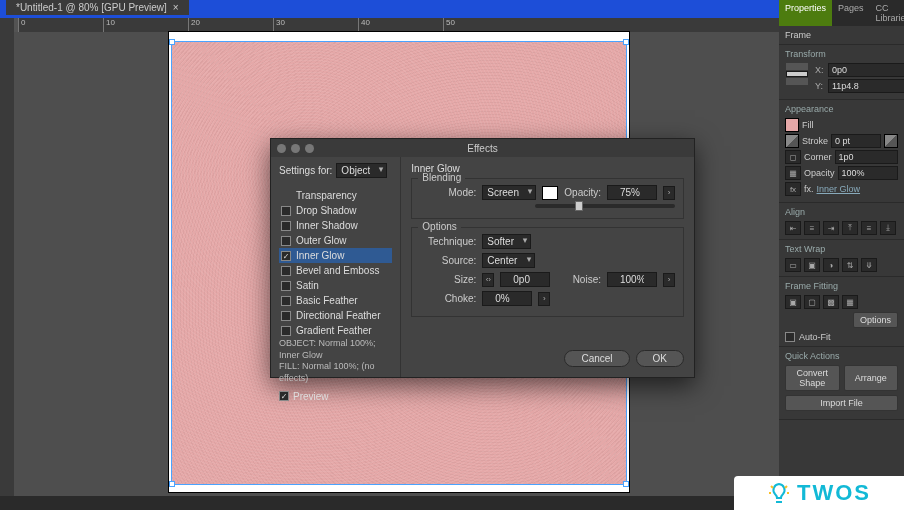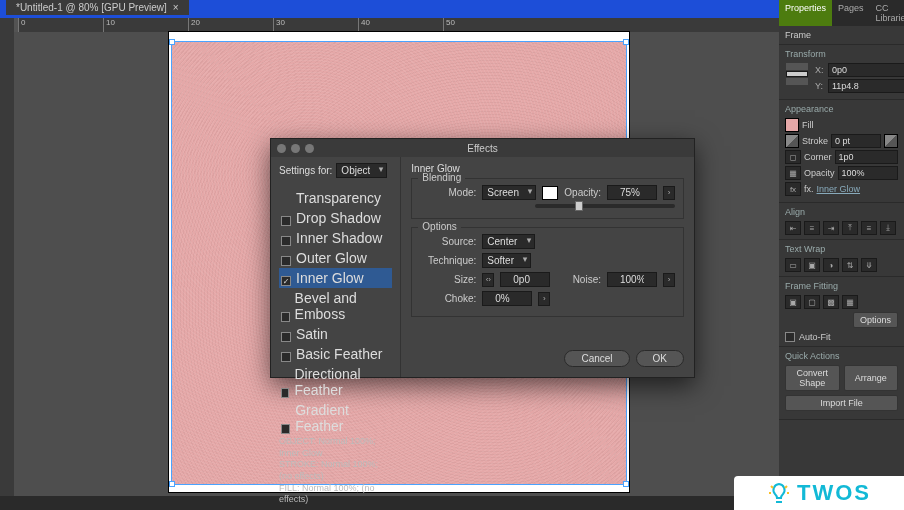--- a/index.html
+++ b/index.html
@@ -47,21 +47,21 @@
 .dlg-titlebar { height:18px; display:flex; align-items:center; padding:8px 6px; background:#3a3a3a; font-size:10px; position:relative; }
 .dlg-titlebar .dot { width:9px; height:9px; border-radius:50%; background:#777; margin-right:5px; }
 .dlg-title { position:absolute; left:0; right:0; text-align:center; color:#ccc; }
 .dlg-body { display:flex; height:calc(100% - 18px); }
 .dlg-left { width:135px; padding:6px 8px; border-right:1px solid #333; display:flex; flex-direction:column; }
 .dlg-right { flex:1; padding:6px 10px; display:flex; flex-direction:column; }
 .sel { background:#2a2a2a; border:1px solid #1a1a1a; color:#ddd; font-size:10px; padding:1px 16px 1px 4px; appearance:none; position:relative; }
 .selwrap { position:relative; display:inline-block; }
 .selwrap::after { content:"▾"; position:absolute; right:4px; top:1px; font-size:9px; color:#aaa; pointer-events:none; }
 .fx-list { margin-top:6px; }
-.fx-item { display:flex; align-items:flex-end; gap:5px; padding:2px 2px; font-size:14px; }
+.fx-item { display:flex; align-items:flex-end; gap:5px; padding:2px 2px; font-size:10px; }
 .fx-item.sel-row { background:#2f5a93; }
 .fx-item .box { width:10px; height:10px; border:1px solid #888; background:#2a2a2a; display:inline-flex; align-items:center; justify-content:center; font-size:8px; }
 .fx-item .box.checked::after { content:"✓"; color:#ddd; }
 .obj-summary { margin-top:auto; font-size:9px; color:#bbb; line-height:1.3; }
 .prev { margin-top:6px; }
 .group { border:1px solid #333; padding:6px 8px; margin-bottom:8px; position:relative; }
 .group .glabel { position:absolute; top:-7px; left:6px; background:#444; padding:0 4px; font-size:10px; color:#ccc; }
 .frow { display:flex; align-items:center; gap:6px; margin-bottom:4px; }
 .frow label { width:56px; text-align:right; font-size:10px; color:#ccc; }
 .numbox { background:#2a2a2a; border:1px solid #1a1a1a; color:#ddd; font-size:10px; padding:1px 12px; width:50px; }
@@ -274,21 +274,20 @@
             <span class="box"></span>
             <span>Directional Feather</span>
           </div>
           <div class="fx-item">
             <span class="box"></span>
             <span>Gradient Feather</span>
           </div>
         </div>
       <div class="obj-summary">
         <div>OBJECT: Normal 100%; Inner Glow</div>
-        <div>STROKE: Normal 100%; (no effects)</div>
         <div>FILL: Normal 100%; (no effects)</div>
       </div>
       <div class="chk prev">
           <span class="box">✓</span>
           <span>Preview</span>
         </div>
     </div>
 
     <div class="dlg-right">
       <div style="font-size:10px;margin-bottom:4px">Inner Glow</div>
@@ -306,26 +305,26 @@
         <div class="frow" style="justify-content:flex-end">
           <div class="slider-rail">
               <div class="slider-thumb"></div>
             </div>
         </div>
       </div>
 
       <div class="group">
         <span class="glabel">Options</span>
         <div class="frow">
+          <label>Technique:</label>
+          <span class="selwrap"><select class="sel"><option>Softer</option></select></span>
+        </div>
+        <div class="frow">
           <label>Source:</label>
           <span class="selwrap"><select class="sel"><option>Center</option></select></span>
-        </div>
-        <div class="frow">
-          <label>Technique:</label>
-          <span class="selwrap"><select class="sel"><option>Softer</option></select></span>
         </div>
         <div class="frow">
           <label>Size:</label>
           <span class="arrowbtn">‹›</span>
           <input class="numbox" value="0p0" style="">
           <label style="width:auto;margin-left:auto">Noise:</label>
           <input class="numbox" value="100%" style="">
           <span class="arrowbtn">›</span>
         </div>
         <div class="frow">

